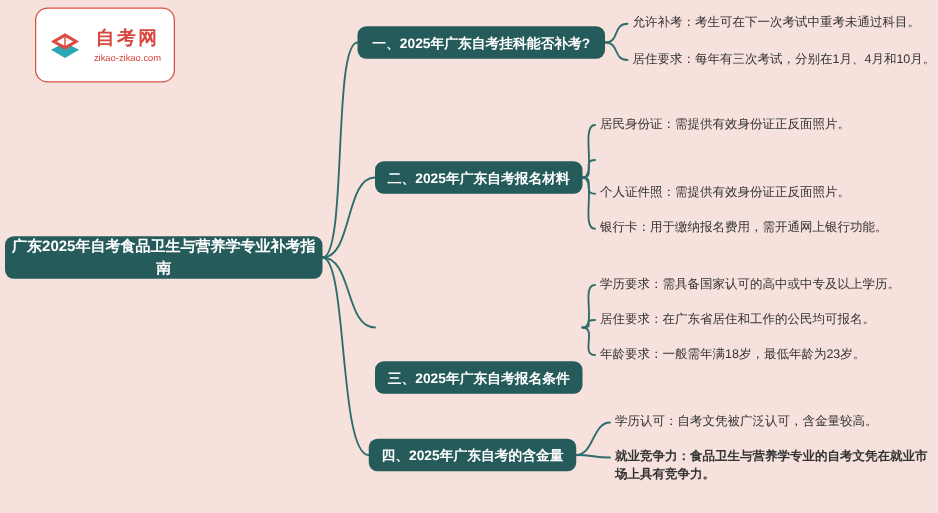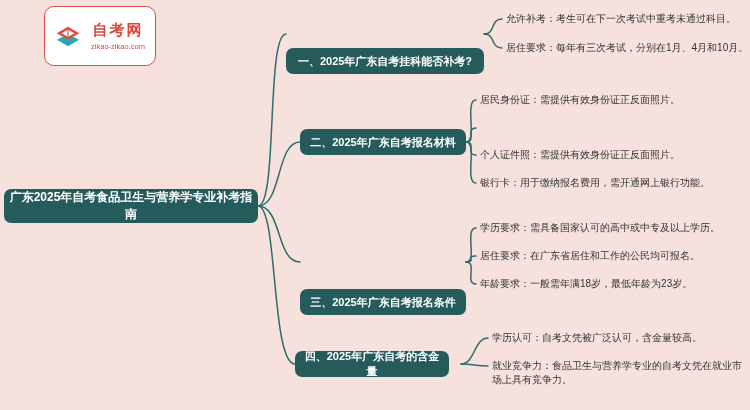--- a/index.html
+++ b/index.html
@@ -8,33 +8,33 @@
     font-family:"Liberation Sans",sans-serif;overflow:hidden;
   }
   .connectors{position:absolute;left:0;top:0;}
   .node{
     position:absolute;background:#265b5b;color:#ffffff;font-weight:bold;
     border-radius:7px;display:flex;align-items:center;justify-content:center;
     text-align:center;box-sizing:border-box;
   }
   .central{left:4px;top:189px;width:254px;height:34px;font-size:12px;padding:0 5px;}
   .bh{height:26px;font-size:11px;padding:0 6px;}
-  .b1{left:286px;top:21px;width:198px;margin-top:27px;}
+  .b1{left:286px;top:21px;width:198px;}
   .b2{left:300px;top:129px;width:166px;}
   .b3{left:300px;top:249px;width:166px;margin-top:40px;}
-  .b4{left:295px;top:351px;width:154px;}
+  .b4{left:295px;top:351px;width:166px;}
   .leaf{
     position:absolute;font-size:10px;color:#333333;line-height:14px;
     white-space:nowrap;
   }
-  .leaf.wrap{white-space:normal;width:254px;}
+  .leaf.wrap{white-space:normal;width:254px;font-weight:bold;}
   .logo{
     position:absolute;left:28px;top:6px;width:112px;height:60px;background:#ffffff;
     border:1.5px solid #d85045;border-radius:10px;display:flex;align-items:center;
-    gap:6px;padding:0 8px;box-sizing:border-box;cursor:pointer;margin-left:16px;
+    gap:6px;padding:0 8px;box-sizing:border-box;cursor:pointer;
   }
   .logo-txt{display:flex;flex-direction:column;align-items:center;flex:1;}
   .logo-title{color:#d8463c;font-size:15px;font-weight:bold;letter-spacing:2px;}
   .logo-url{color:#d8463c;font-size:7.5px;margin-top:2px;}
 </style>
 </head>
 <body>
 
 <div class="canvas">
 

